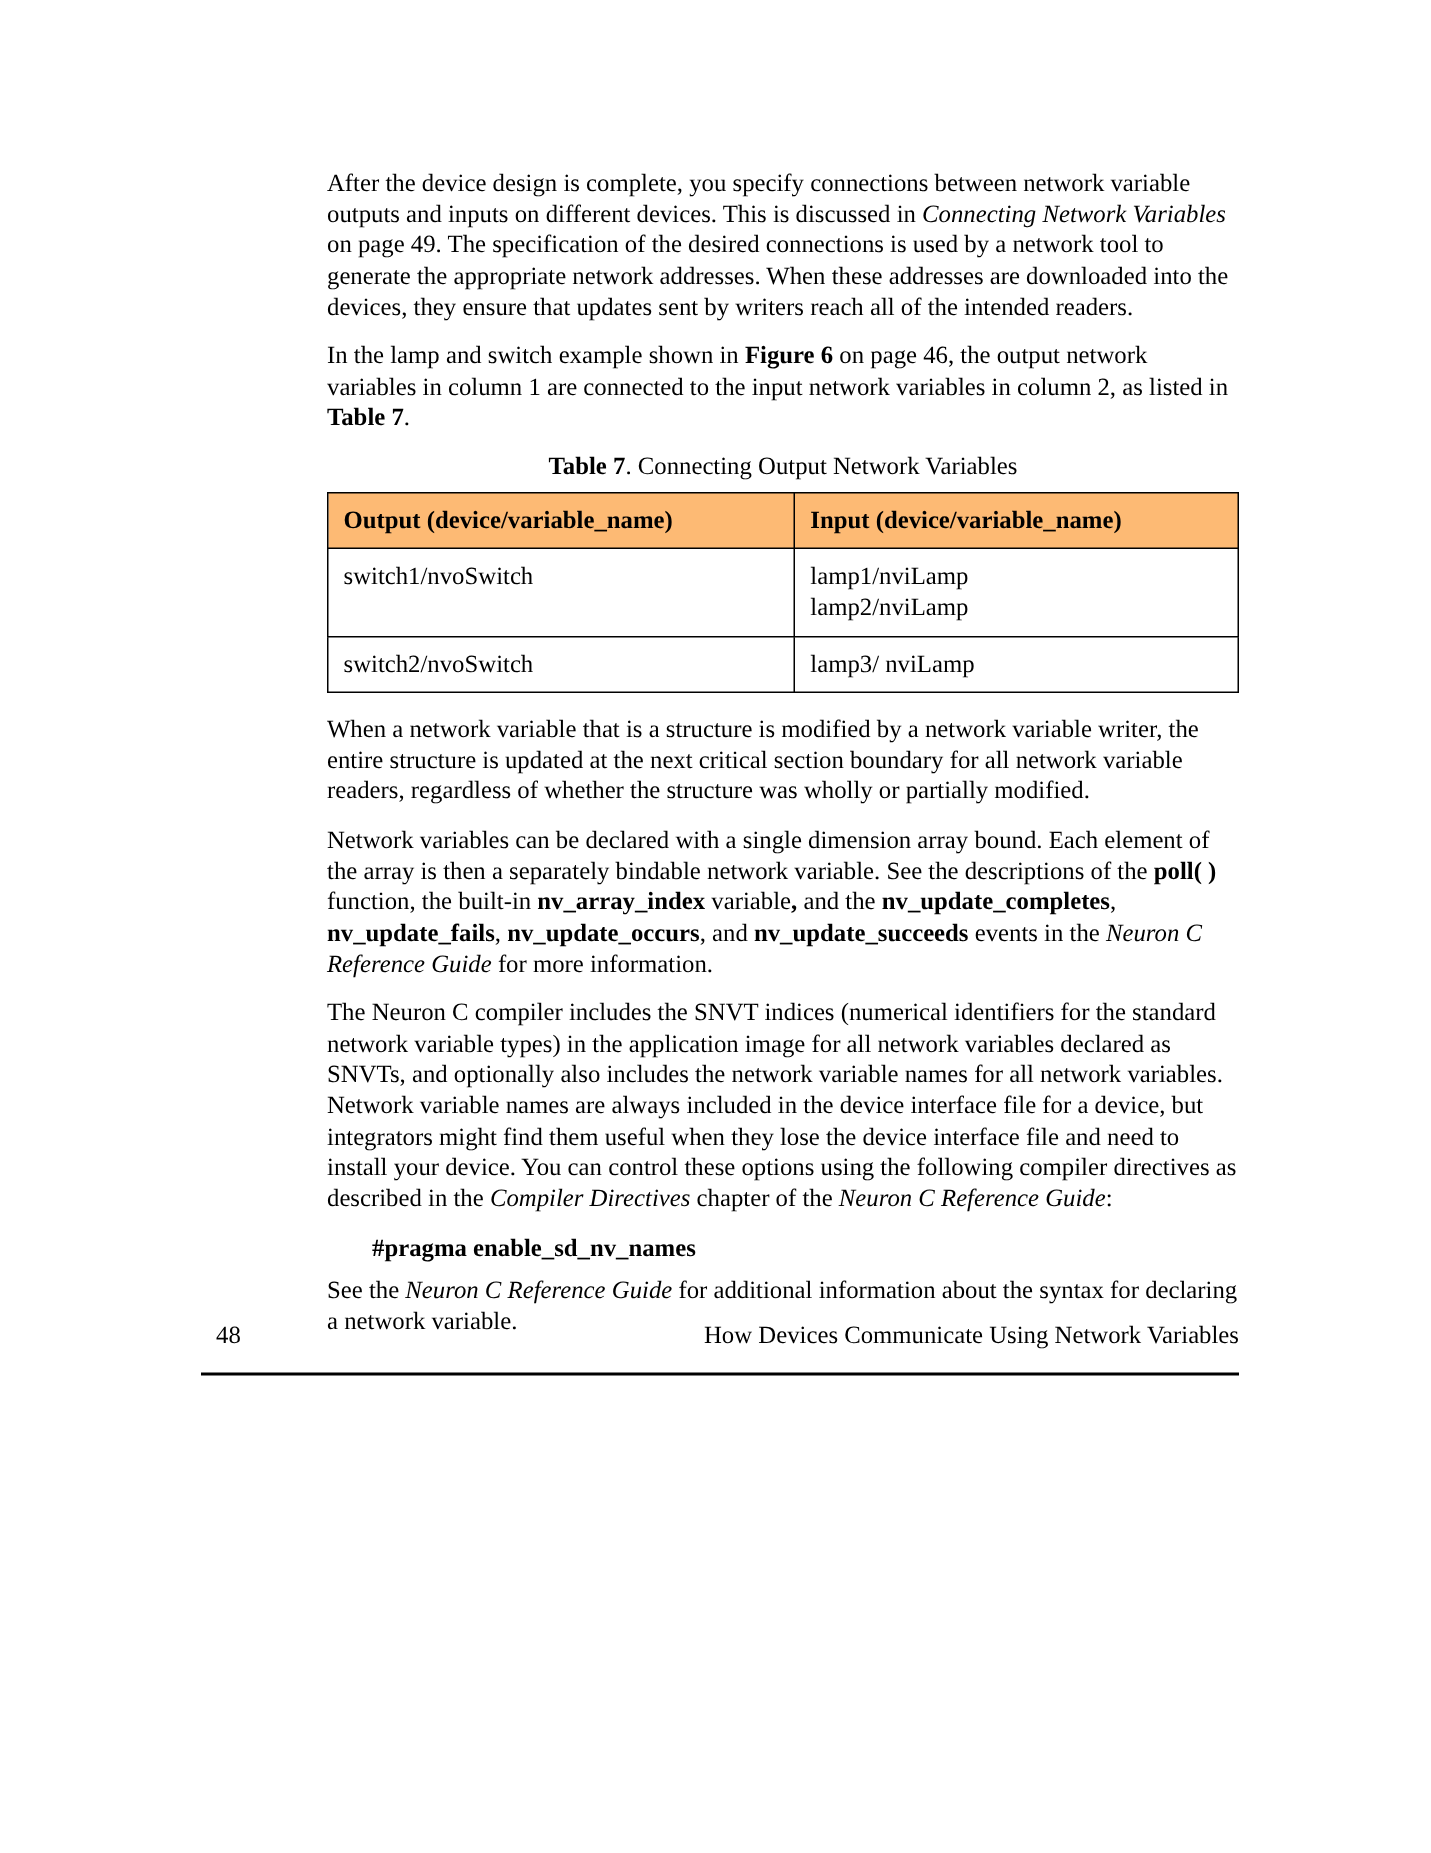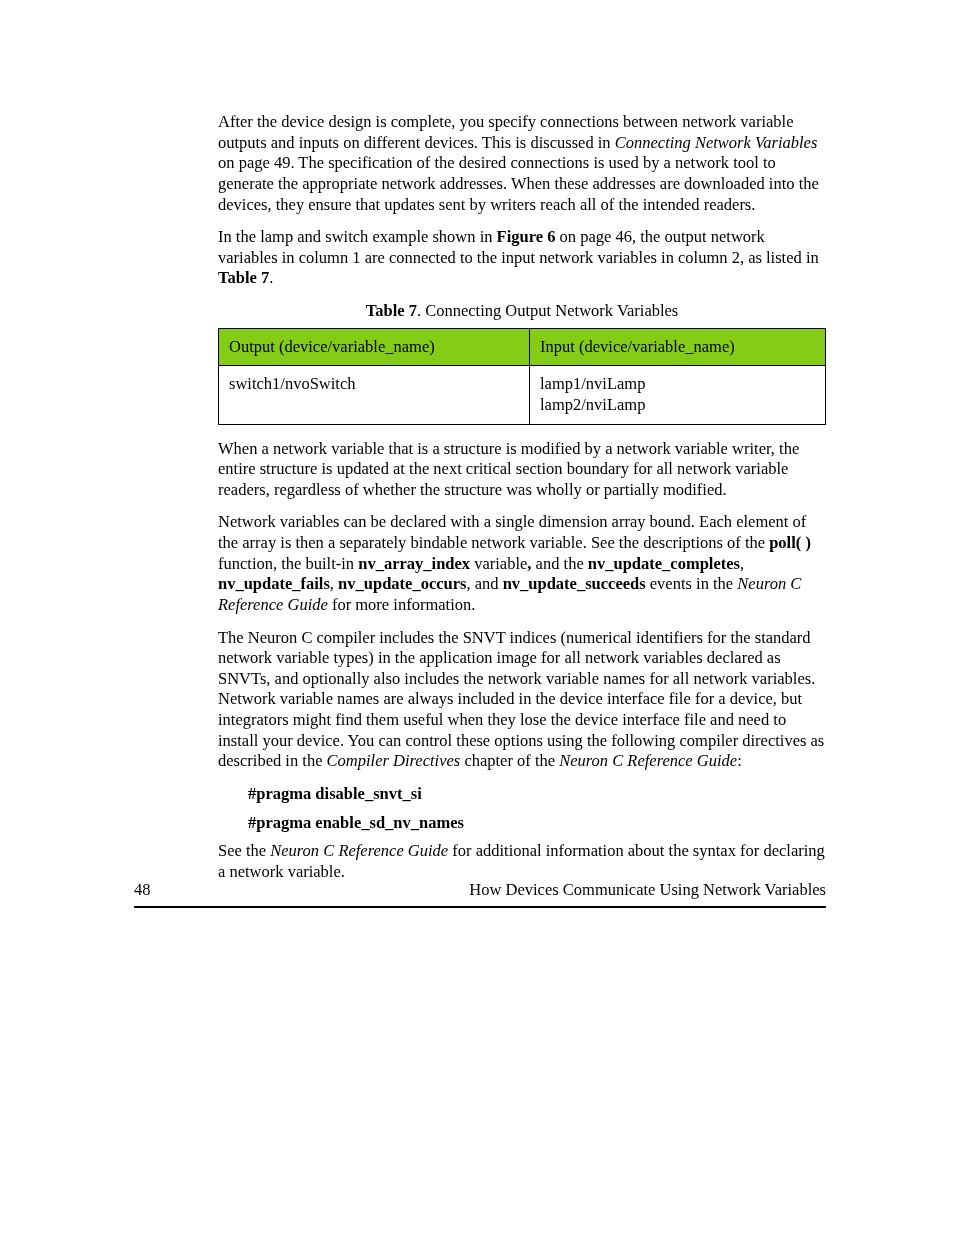--- a/index.html
+++ b/index.html
@@ -35,41 +35,41 @@
     margin: 0 0 14px 0;
   }
   table.conn th, table.conn td {
     border: 1px solid #000;
     padding: 8px 10px;
     text-align: left;
     vertical-align: top;
     font-weight: normal;
   }
   table.conn th {
-    background: #84cc16;
-    font-weight: normal;
+    background: #fdba74;
+    font-weight: bold;
   }
   .indented-block {
     margin-left: 30px;
     margin-bottom: 4px;
   }
   .indented-block p {
     margin: 0 0 8px 0;
     font-weight: bold;
   }
   hr.section-rule {
     border: none;
     border-top: 2px solid #000;
     margin: 24px 0 36px -84px;
     width: calc(100% + 84px);
   }
   .footer {
     position: absolute;
     bottom: 46px;
-    left: 134px;
+    left: 144px;
     right: 128px;
     font-size: 16.5px;
     display: flex;
     justify-content: space-between;
   }
 </style>
 </head>
 <body>
 
 <div class="page">
@@ -94,37 +94,40 @@
       </tr>
     </thead>
     <tbody>
       <tr>
         <td>switch1/nvoSwitch</td>
         <td>
           <span>lamp1/nviLamp</span><br>
           <span>lamp2/nviLamp</span>
         </td>
       </tr>
+      <tr>
+        <td>switch2/nvoSwitch</td>
+        <td>lamp3/ nviLamp</td>
+      </tr>
     </tbody>
   </table>
 
   <p class="para">When a network variable that is a structure is modified by a network variable writer, the entire structure is updated at the next critical section boundary for all network variable readers, regardless of whether the structure was wholly or partially modified.</p>
 
   <p class="para">
     <span>Network variables can be declared with a single dimension array bound.  Each element of the array is then a separately bindable network variable.  See the descriptions of the </span><span class="bold">poll( )</span><span> function, the built-in </span><span class="bold">nv_array_index</span><span> variable</span><span class="bold">,</span><span> and the </span><span class="bold">nv_update_completes</span><span>, </span><span class="bold">nv_update_fails</span><span>, </span><span class="bold">nv_update_occurs</span><span>, and </span><span class="bold">nv_update_succeeds</span><span> events in the </span><span class="italic">Neuron C Reference Guide</span><span> for more information.</span>
   </p>
 
 
 
   <p class="para">
     <span>The Neuron C compiler includes the SNVT indices (numerical identifiers for the standard network variable types) in the application image for all network variables declared as SNVTs, and optionally also includes the network variable names for all network variables.  Network variable names are always included in the device interface file for a device, but integrators might find them useful when they lose the device interface file and need to install your device.  You can control these options using the following compiler directives as described in the </span><span class="italic">Compiler Directives</span><span> chapter of the </span><span class="italic">Neuron C Reference Guide</span><span>:</span>
   </p>
 
   <div class="indented-block">
-    <p>#pragma disable_snvt_si</p>
     <p>#pragma enable_sd_nv_names</p>
   </div>
 
   <p class="para">
     <span>See the </span><span class="italic">Neuron C Reference Guide</span><span> for additional information about the syntax for declaring a network variable.</span>
   </p>
 
   <hr class="section-rule">
 
 

